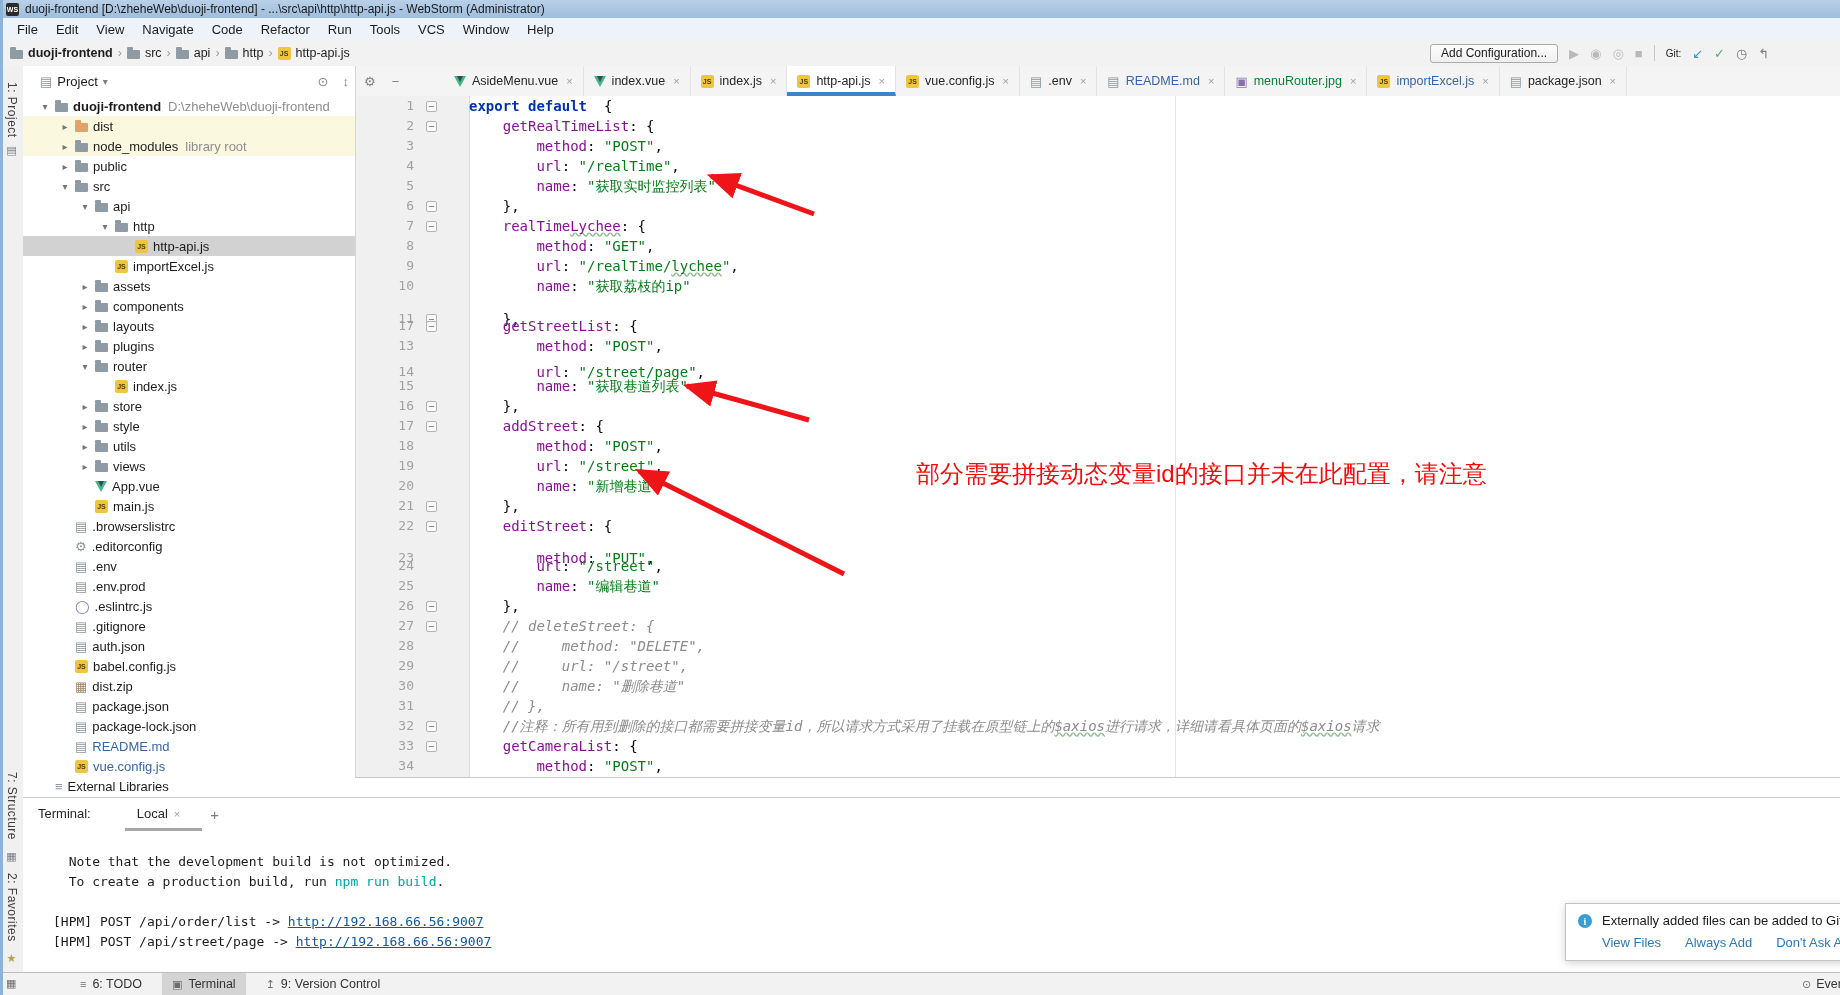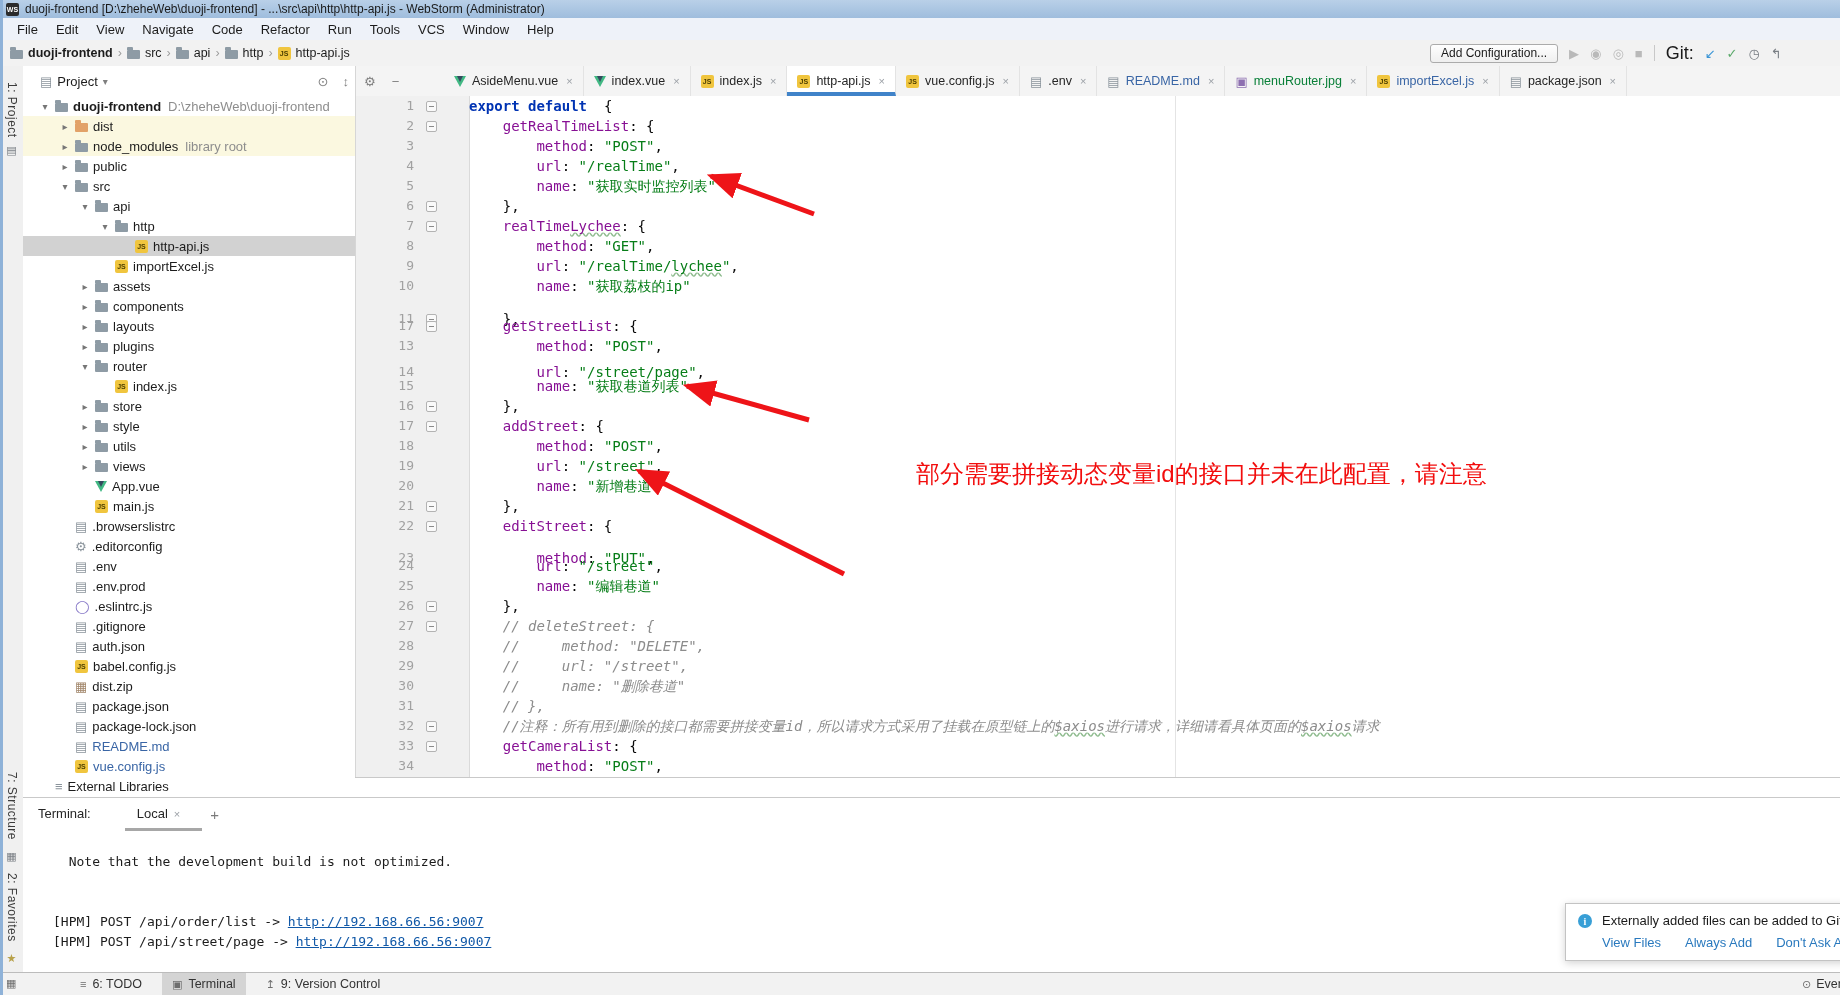--- a/index.html
+++ b/index.html
@@ -20,21 +20,21 @@
   .crumbs{display:flex;align-items:center;padding-left:10px;gap:4px;font-size:12.5px}
   .crumb{display:flex;align-items:center;gap:5px}
   .crumb-sep{color:#9a9a9a;margin:0 1px}
   .crumb.b{font-weight:bold}
   .tbright{position:absolute;left:1430px;top:0;height:26px;display:flex;align-items:center;gap:11px}
   .addcfg{border:1px solid #ababab;border-radius:3px;background:linear-gradient(#fefefe,#efefef);
           padding:1px 10px 2px;font-size:12px;color:#1a1a1a}
   .tbi{font-size:13px;color:#b9b9b9}
   .tbi.blue{color:#3a95d6}.tbi.green{color:#59a869;font-weight:bold}.tbi.dark{color:#7a7f85}
   .tbdiv{width:1px;height:16px;background:#c8c8c8}
-  .gitlabel{font-size:18px;color:#1a1a1a}
+  .gitlabel{font-size:10px;color:#1a1a1a}
   
   .ic-folder{width:13px;height:9px;background:#8e9ba5;border-radius:1px;position:relative;display:inline-block;margin-top:3px;flex:none}
   .ic-folder::before{content:"";position:absolute;top:-3px;left:0;width:6px;height:3px;background:#8e9ba5;border-radius:1px 1px 0 0}
   .ic-folder.ex{background:#e2a268}.ic-folder.ex::before{background:#e2a268}
   .ic-js{width:13px;height:13px;background:#f0c53e;border-radius:2px;color:#4a3d00;font-size:7px;
          font-weight:bold;display:flex;align-items:center;justify-content:center;flex:none}
   .ic-vue{width:0;height:0;border-left:6px solid transparent;border-right:6px solid transparent;
           border-top:11px solid #41b883;position:relative;display:inline-block;flex:none}
   .ic-vue::after{content:"";position:absolute;left:-3px;top:-11px;border-left:3px solid transparent;
           border-right:3px solid transparent;border-top:6px solid #34495e}
@@ -612,20 +612,21 @@
 
 <div class="abs terminal">
   <div class="thead">
     <span class="tlab">Terminal:</span>
     <span class="ttab"><span>Local</span><span class="x">×</span></span>
     <span class="tplus">+</span>
   </div>
   <div class="tbody">
 
   <div class="trowline" style="top: 0px;"><span>  Note that the development build is not optimized.</span></div>
+      <div class="trowline" style="top: 20px;"><span>  To create a production build, run </span><span class="tcmd">npm run build</span><span>.</span></div>
       <div class="trowline" style="top: 40px;"></div>
       <div class="trowline" style="top: 60px;"><span>[HPM] POST /api/order/list -&gt; </span><span class="tlink">http://192.168.66.56:9007</span></div>
       <div class="trowline" style="top: 80px;"><span>[HPM] POST /api/street/page -&gt; </span><span class="tlink">http://192.168.66.56:9007</span></div>
     </div>
 </div>
 
 <div class="abs notif">
   <span class="ninfo">i</span>
   <div class="nmsg">Externally added files can be added to Git</div>
   <div class="nactions">

